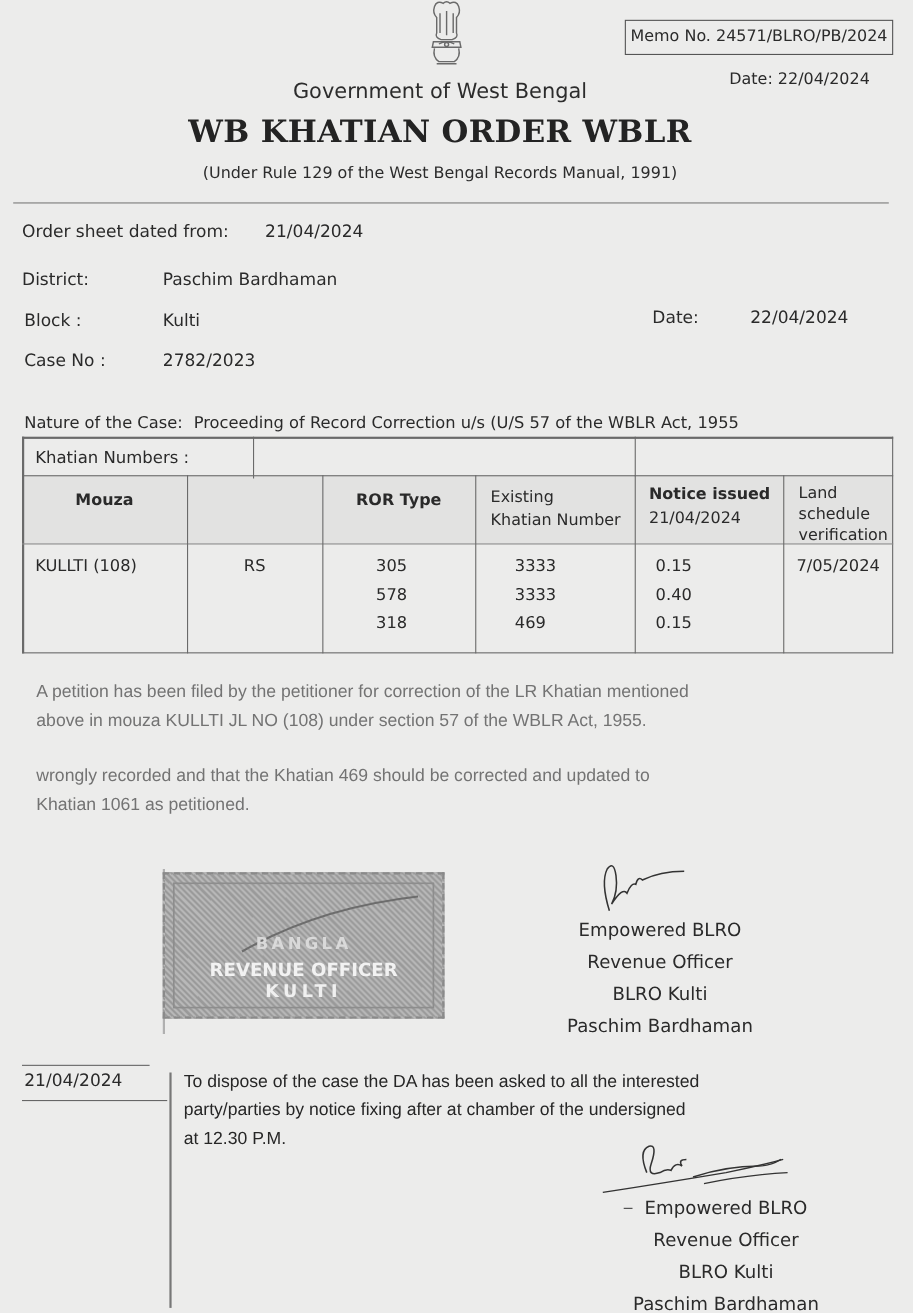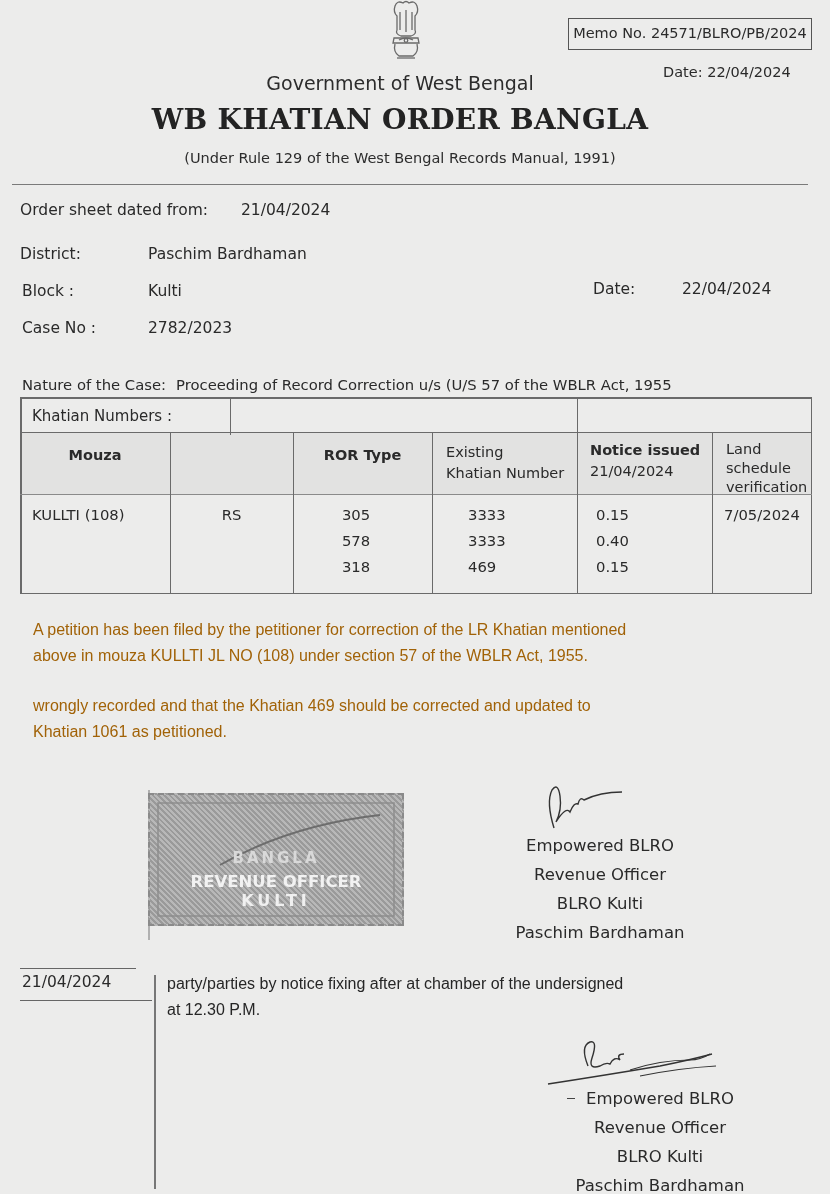--- a/index.html
+++ b/index.html
@@ -42,21 +42,21 @@
   #f-nature .gap { display: inline-block; width: 10px; }
 
   
   #khatian-table { left: 20px; top: 397px; width: 792px; height: 197px; }
   .tline { position: absolute; background: #6a6a6a; }
   .th { position: absolute; font-size: 14.5px; color: #2a2a2a; line-height: 21px; }
   .th.b { font-weight: bold; font-size: 14.5px; }
   .td { position: absolute; font-size: 14.8px; line-height: 26px; color: #2a2a2a; }
   .hdr-band { position: absolute; left: 0; top: 35px; width: 792px; height: 62px; background: #e2e2e1; }
 
-  .para { left: 33px; font-size: 16px; line-height: 26px; color: #a16207; }
+  .para { left: 33px; font-size: 16px; line-height: 26px; color: #737373; }
   #para1 { top: 617px; width: 790px; }
   #para2 { top: 693px; width: 790px; }
 
   
   #stamp {
     left: 148px; top: 793px; width: 256px; height: 133px;
     background: repeating-linear-gradient(45deg, #9a9a9a 0 2px, #b8b8b8 2px 4px),
                 #a5a5a5;
     border: 2px dashed #8a8a8a; box-sizing: border-box;
   }
@@ -88,21 +88,21 @@
       <path d="M16 58 L34 58"></path>
       <circle cx="25" cy="40.5" r="1.8"></circle>
     </g>
   </svg>
 </div>
 
 <div id="memo-box" class="abs sans">Memo No. 24571/BLRO/PB/2024</div>
 <div id="memo-date" class="abs sans">Date: 22/04/2024</div>
 
 <div id="gov-title" class="abs sans">Government of West Bengal</div>
-<div id="main-title" class="abs serif">WB KHATIAN ORDER BANGLA</div>
+<div id="main-title" class="abs serif">WB KHATIAN ORDER WBLR</div>
 <div id="subtitle" class="abs sans">(Under Rule 129 of the West Bengal Records Manual, 1991)</div>
 <div id="header-rule" class="abs"></div>
 
 <div id="f-order-label" class="abs field">Order sheet dated from:</div>
 <div id="f-order-val" class="abs field">21/04/2024</div>
 <div id="f-district-label" class="abs field">District:</div>
 <div id="f-district-val" class="abs field">Paschim Bardhaman</div>
 <div id="f-block-label" class="abs field">Block :</div>
 <div id="f-block-val" class="abs field">Kulti</div>
 <div id="f-date-label" class="abs field">Date:</div>
@@ -202,20 +202,21 @@
   <div>Revenue Officer</div>
   <div>BLRO Kulti</div>
   <div>Paschim Bardhaman</div>
 </div>
 
 <div id="order-date-rule-top" class="abs"></div>
 <div id="order-date" class="abs sans">21/04/2024</div>
 <div id="order-date-rule-bot" class="abs"></div>
 <div id="order-vline" class="abs"></div>
 <div id="order-text" class="abs narrow">
+  <div>To dispose of the case the DA has been asked to all the interested</div>
   <div>party/parties by notice fixing after at chamber of the  undersigned</div>
   <div>at 12.30 P.M.</div>
 </div>
 
 <div class="abs" style="left:540px;top:1036px;">
   <svg width="200" height="60" viewBox="0 0 200 60">
     <path d="M48 30 Q40 10 50 6 Q58 4 52 22 Q48 34 60 30 Q66 26 70 28 Q74 20 80 24 Q76 18 84 18" stroke="#333" stroke-width="1.4" fill="none"></path>
     <path d="M8 48 Q60 40 120 30 Q150 24 172 18" stroke="#333" stroke-width="1.3" fill="none"></path>
     <path d="M90 34 Q120 24 150 24 Q160 24 170 18" stroke="#333" stroke-width="1.2" fill="none"></path>
     <path d="M100 40 Q140 32 176 30" stroke="#333" stroke-width="1.2" fill="none"></path>

